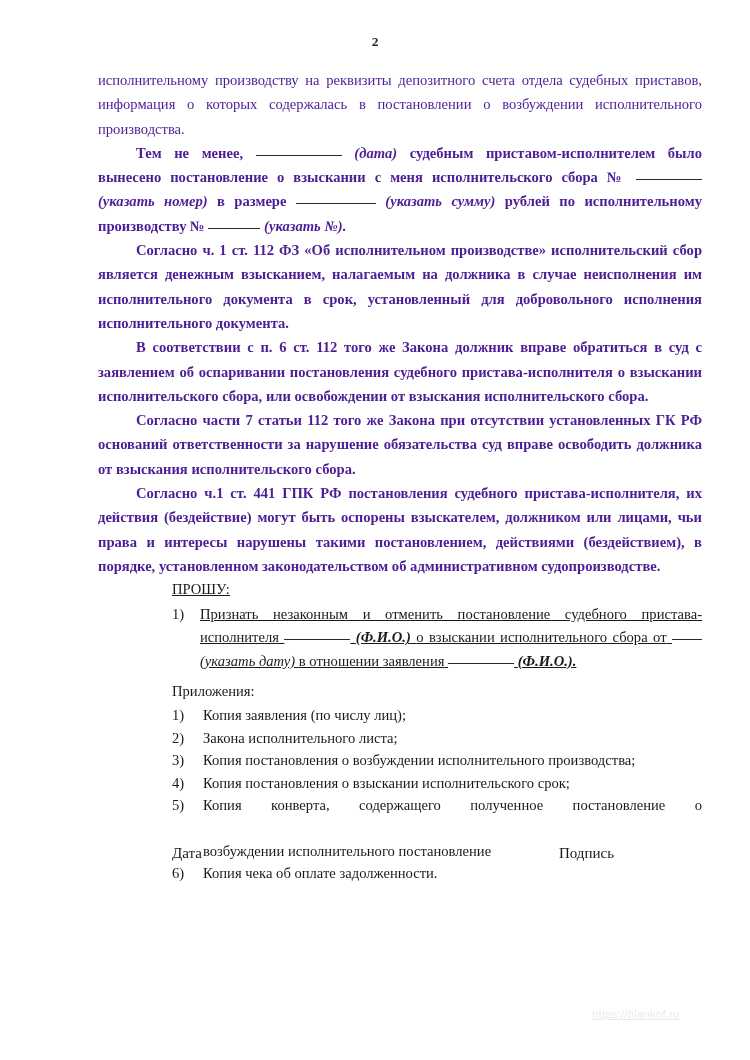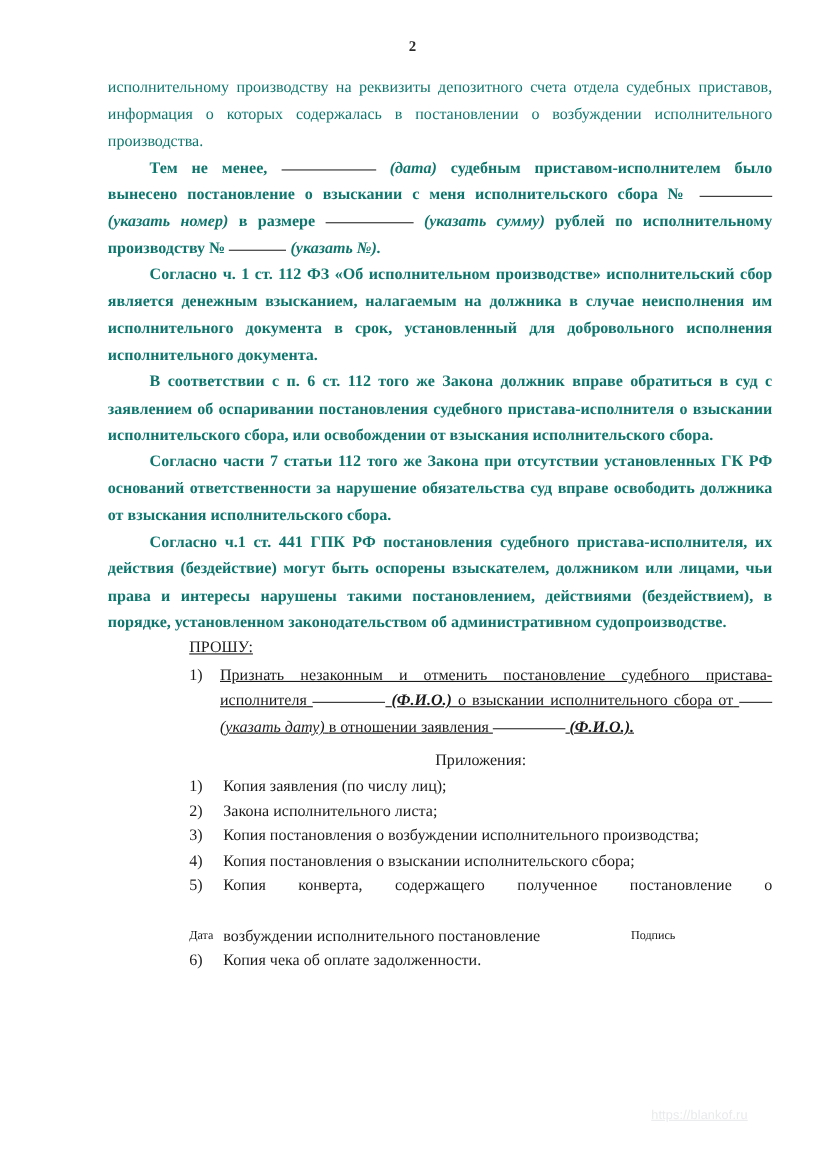--- a/index.html
+++ b/index.html
@@ -35,21 +35,21 @@
     left: 98px;
     top: 68px;
     width: 604px;
   }
   p.para {
     margin: 0;
     font-size: 14.6px;
     line-height: 24.3px;
     text-align: justify;
     text-justify: inter-word;
-    color: #0f766e;
+    color: #4c1d95;
   }
   p.para.ind {
     text-indent: 38px;
     font-weight: bold;
   }
   .it {
     font-style: italic;
   }
   .bi {
     font-style: italic;
@@ -106,21 +106,20 @@
   .attach-block {
     position: absolute;
     left: 172px;
     top: 680px;
     width: 530px;
   }
   .attach-title {
     font-size: 14.6px;
     line-height: 23px;
     margin: 0 0 1px 0;
-    text-align: center;
   }
   ol.attachlist {
     margin: 0;
     padding: 0;
     list-style: none;
   }
   ol.attachlist > li {
     position: relative;
     padding-left: 31px;
     font-size: 14.6px;
@@ -150,21 +149,21 @@
   }
 
   
   .sign-row {
     position: absolute;
     left: 172px;
     top: 845px;
     width: 442px;
     display: flex;
     justify-content: space-between;
-    font-size: 11px;
+    font-size: 15px;
   }
 
   .watermark {
     position: absolute;
     left: 592px;
     top: 1008px;
     font-family: "Liberation Sans", sans-serif;
     font-size: 11.5px;
     color: #e9eaec;
     text-decoration: underline;
@@ -217,21 +216,21 @@
       <li class="nojust">
         <span class="marker">2)</span>
         <span>Закона исполнительного листа;</span>
       </li>
       <li class="nojust">
         <span class="marker">3)</span>
         <span>Копия постановления о возбуждении исполнительного производства;</span>
       </li>
       <li class="nojust">
         <span class="marker">4)</span>
-        <span>Копия постановления о взыскании исполнительского сбора;</span>
+        <span>Копия постановления о взыскании исполнительского срок;</span>
       </li>
       <li class="nojust">
         <span class="marker">5)</span>
         <span class="spread">Копия конверта, содержащего полученное постановление о</span>
         <span>возбуждении исполнительного постановление</span>
       </li>
       <li class="nojust">
         <span class="marker">6)</span>
         <span>Копия чека об оплате задолженности.</span>
       </li>

